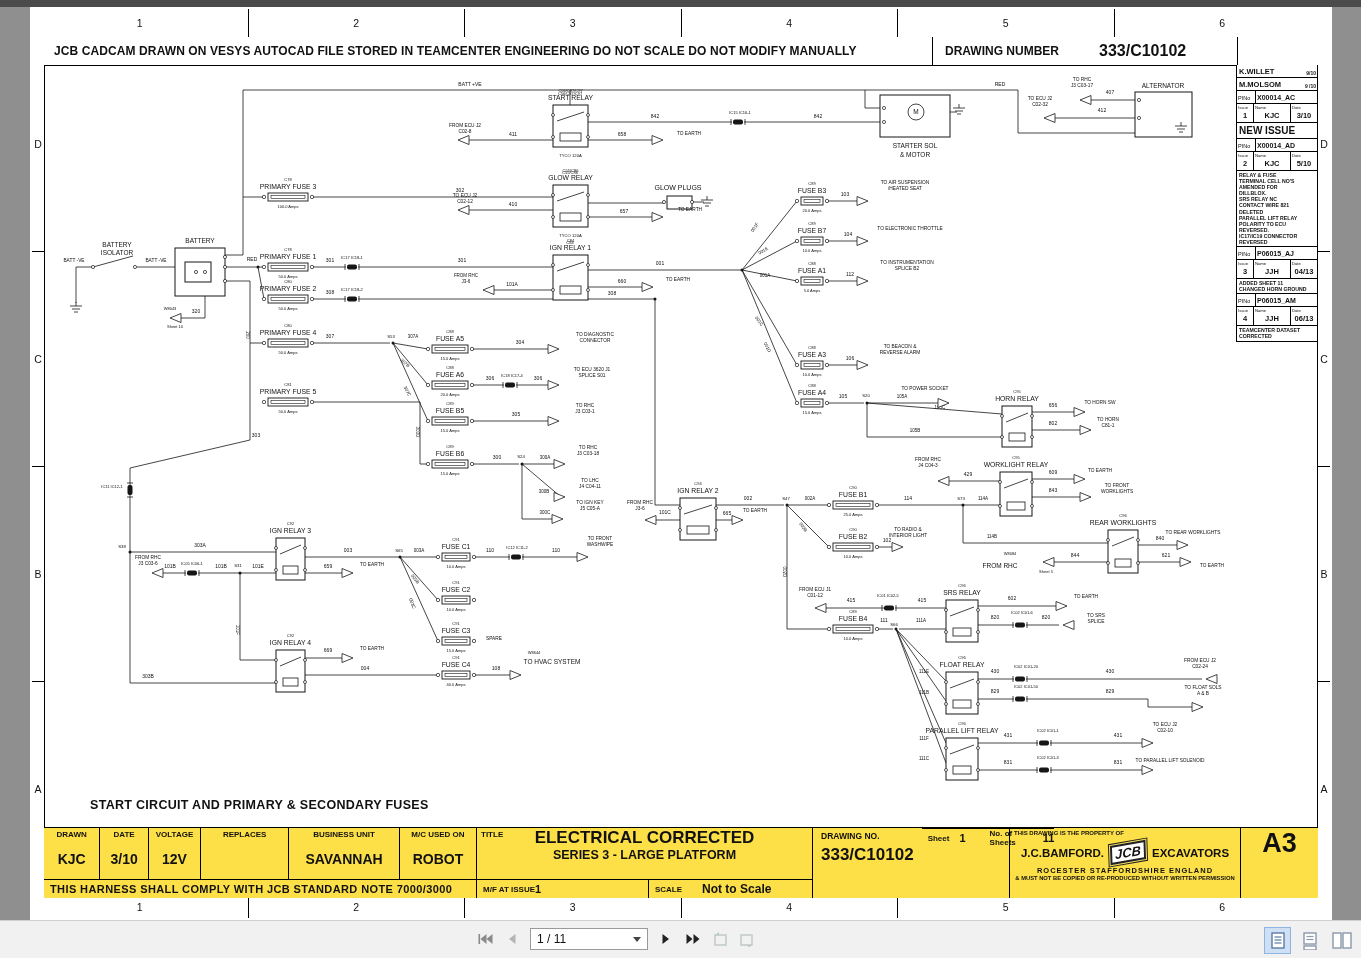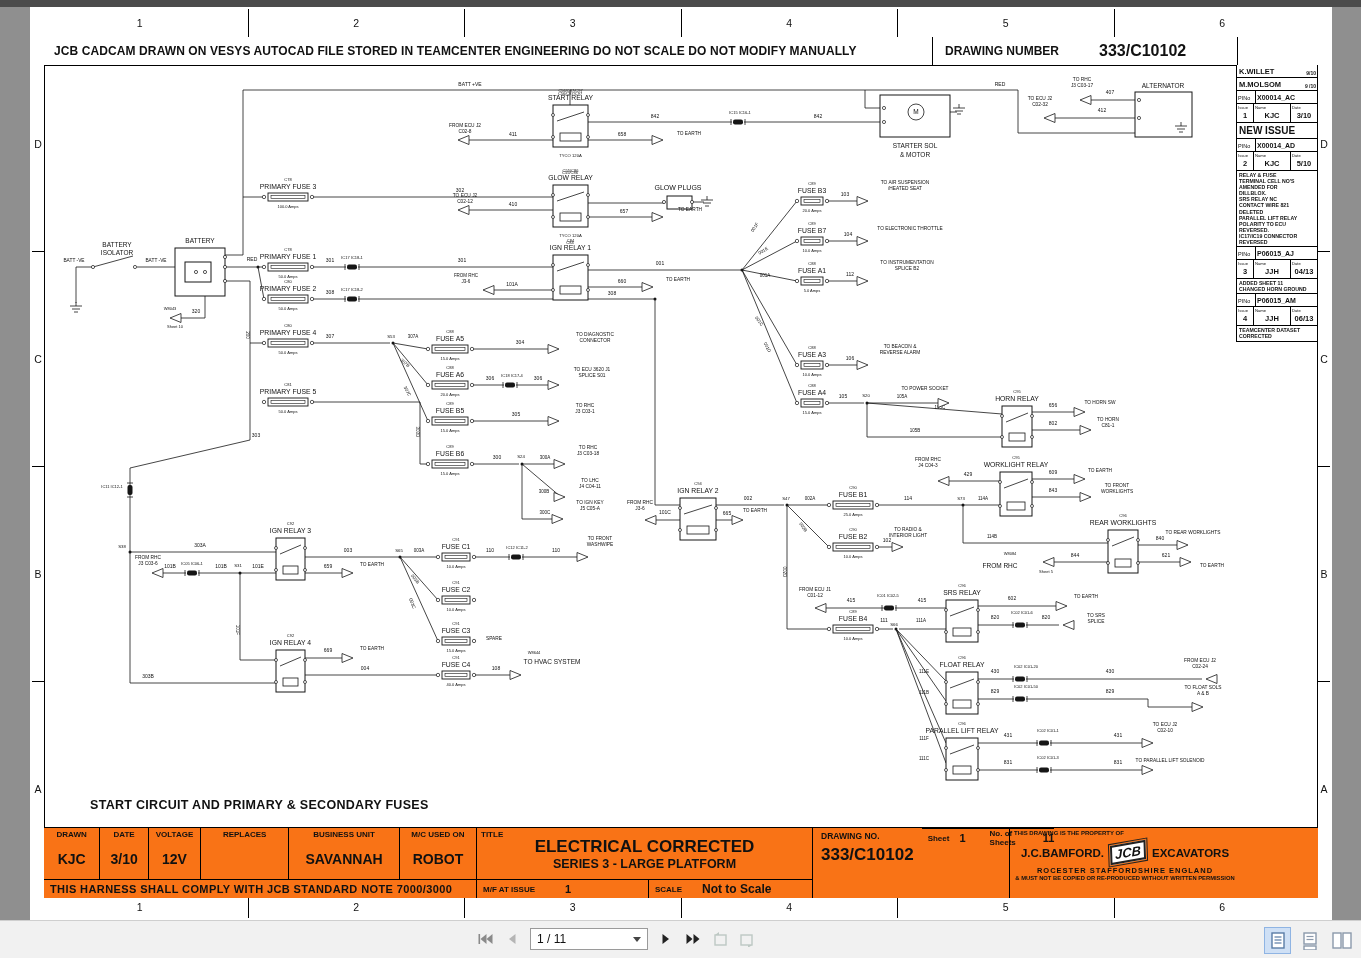--- a/index.html
+++ b/index.html
@@ -37,35 +37,35 @@
   .rev-issue .col:last-child{border-right:none;}
   .rev-issue .h{font-size:4.2px;padding:1px 1px 0;}
   .rev-issue .v{font-size:7.5px;font-weight:700;text-align:center;padding:1px 0 2px;}
   .rev-issue .c1{width:16px;} .rev-issue .c2{flex:1;} .rev-issue .c3{width:26px;}
   .rev-big{border-bottom:1px solid #000;font-size:10px;font-weight:700;padding:2px 2px;}
   .rev-note{border-bottom:1px solid #000;font-size:5.2px;font-weight:700;line-height:6.1px;padding:1px 2px;}
   .rev > div:last-child{border-bottom:none;}
 
   .caption{position:absolute;left:60px;top:791px;font-size:12.5px;font-weight:700;letter-spacing:.3px;z-index:3;}
 
-  .title-block{position:absolute;left:14px;right:14px;bottom:22px;height:70px;border-top:1.3px solid #000;display:flex;background:#f97316;z-index:3;}
+  .title-block{position:absolute;left:14px;right:14px;bottom:22px;height:70px;border-top:1.3px solid #000;display:flex;background:#fde047;z-index:3;}
   .tb-left{width:432px;display:flex;flex-direction:column;}
   .tb-cells{flex:1;display:flex;}
   .tb-cell{border-right:1px solid #000;display:flex;flex-direction:column;}
   .tb-cell:last-child{border-right:none;}
   .tb-cell .lbl{font-size:8px;font-weight:700;text-align:center;padding-top:2px;}
   .tb-cell .val{flex:1;display:flex;align-items:center;justify-content:center;font-size:14px;font-weight:700;}
   .tb-note{height:18px;border-top:1px solid #000;display:flex;align-items:center;padding-left:6px;font-size:11px;font-weight:700;letter-spacing:.4px;}
   .tb-title{width:335px;border-left:1px solid #000;display:flex;flex-direction:column;}
-  .tb-title-main{flex:1;position:relative;display:flex;flex-direction:column;align-items:center;justify-content:center;}
+  .tb-title-main{flex:1;position:relative;display:flex;flex-direction:column;align-items:center;}
   .tb-title-tag{position:absolute;left:4px;top:2px;font-size:8px;font-weight:700;}
   .t1{font-size:17px;font-weight:700;}
   .t2{font-size:12.5px;font-weight:700;}
   .tb-title-foot{height:18px;border-top:1px solid #000;display:flex;}
-  .foot-mf{flex:1.05;display:flex;align-items:center;gap:30px;padding-left:6px;}
+  .foot-mf{flex:1.05;display:flex;align-items:center;padding-left:6px;}
   .foot-scale{flex:1;border-left:1px solid #000;display:flex;align-items:center;gap:20px;padding-left:6px;}
   .sm{font-size:8px;font-weight:700;} .md{font-size:11px;font-weight:700;} .md2{font-size:12px;font-weight:700;}
   .tb-dno{width:196px;border-left:1px solid #000;display:flex;flex-direction:row;}
   .dno-main{flex:1;padding:3px 8px;}
   .dno-main .lbl{font-size:8.5px;font-weight:700;}
   .dno-main .big{font-size:17px;font-weight:700;margin-top:4px;}
   .dno-foot{height:18px;border-top:1px solid #000;display:flex;align-items:center;gap:10px;padding-left:6px;}
   .tb-prop{width:230px;border-left:1px solid #000;text-align:center;padding-top:2px;}
   .prop1{font-size:6px;font-weight:700;text-align:left;padding-left:4px;}
   .company{display:flex;align-items:center;justify-content:center;gap:6px;margin-top:7px;}
@@ -1027,20 +1027,23 @@
       <div class="tb-prop">
         <div class="prop1">THIS DRAWING IS THE PROPERTY OF</div>
         <div class="company">
           <span class="cname">J.C.BAMFORD.</span>
           <span class="jcb-logo">JCB</span>
           <span class="cname">EXCAVATORS</span>
         </div>
         <div class="prop2">ROCESTER    STAFFORDSHIRE    ENGLAND</div>
         <div class="prop3">&amp; MUST NOT BE COPIED OR RE-PRODUCED WITHOUT WRITTEN PERMISSION</div>
       </div>
+      <div class="tb-a3">
+        <span class="a3">A3</span>
+      </div>
     </div>
   </div>
 
   <div class="toolbar">
     <div class="nav">
       <div class="navbtn">
         <svg width="16" height="12">
             <path d="M9.5 1 L3.5 6 L9.5 11 Z" fill="#8a8a8a"></path>
             <path d="M15.5 1 L9.5 6 L15.5 11 Z" fill="#8a8a8a"></path>
             <rect x="1.5" y="1" width="1.6" height="10" fill="#8a8a8a"></rect>

